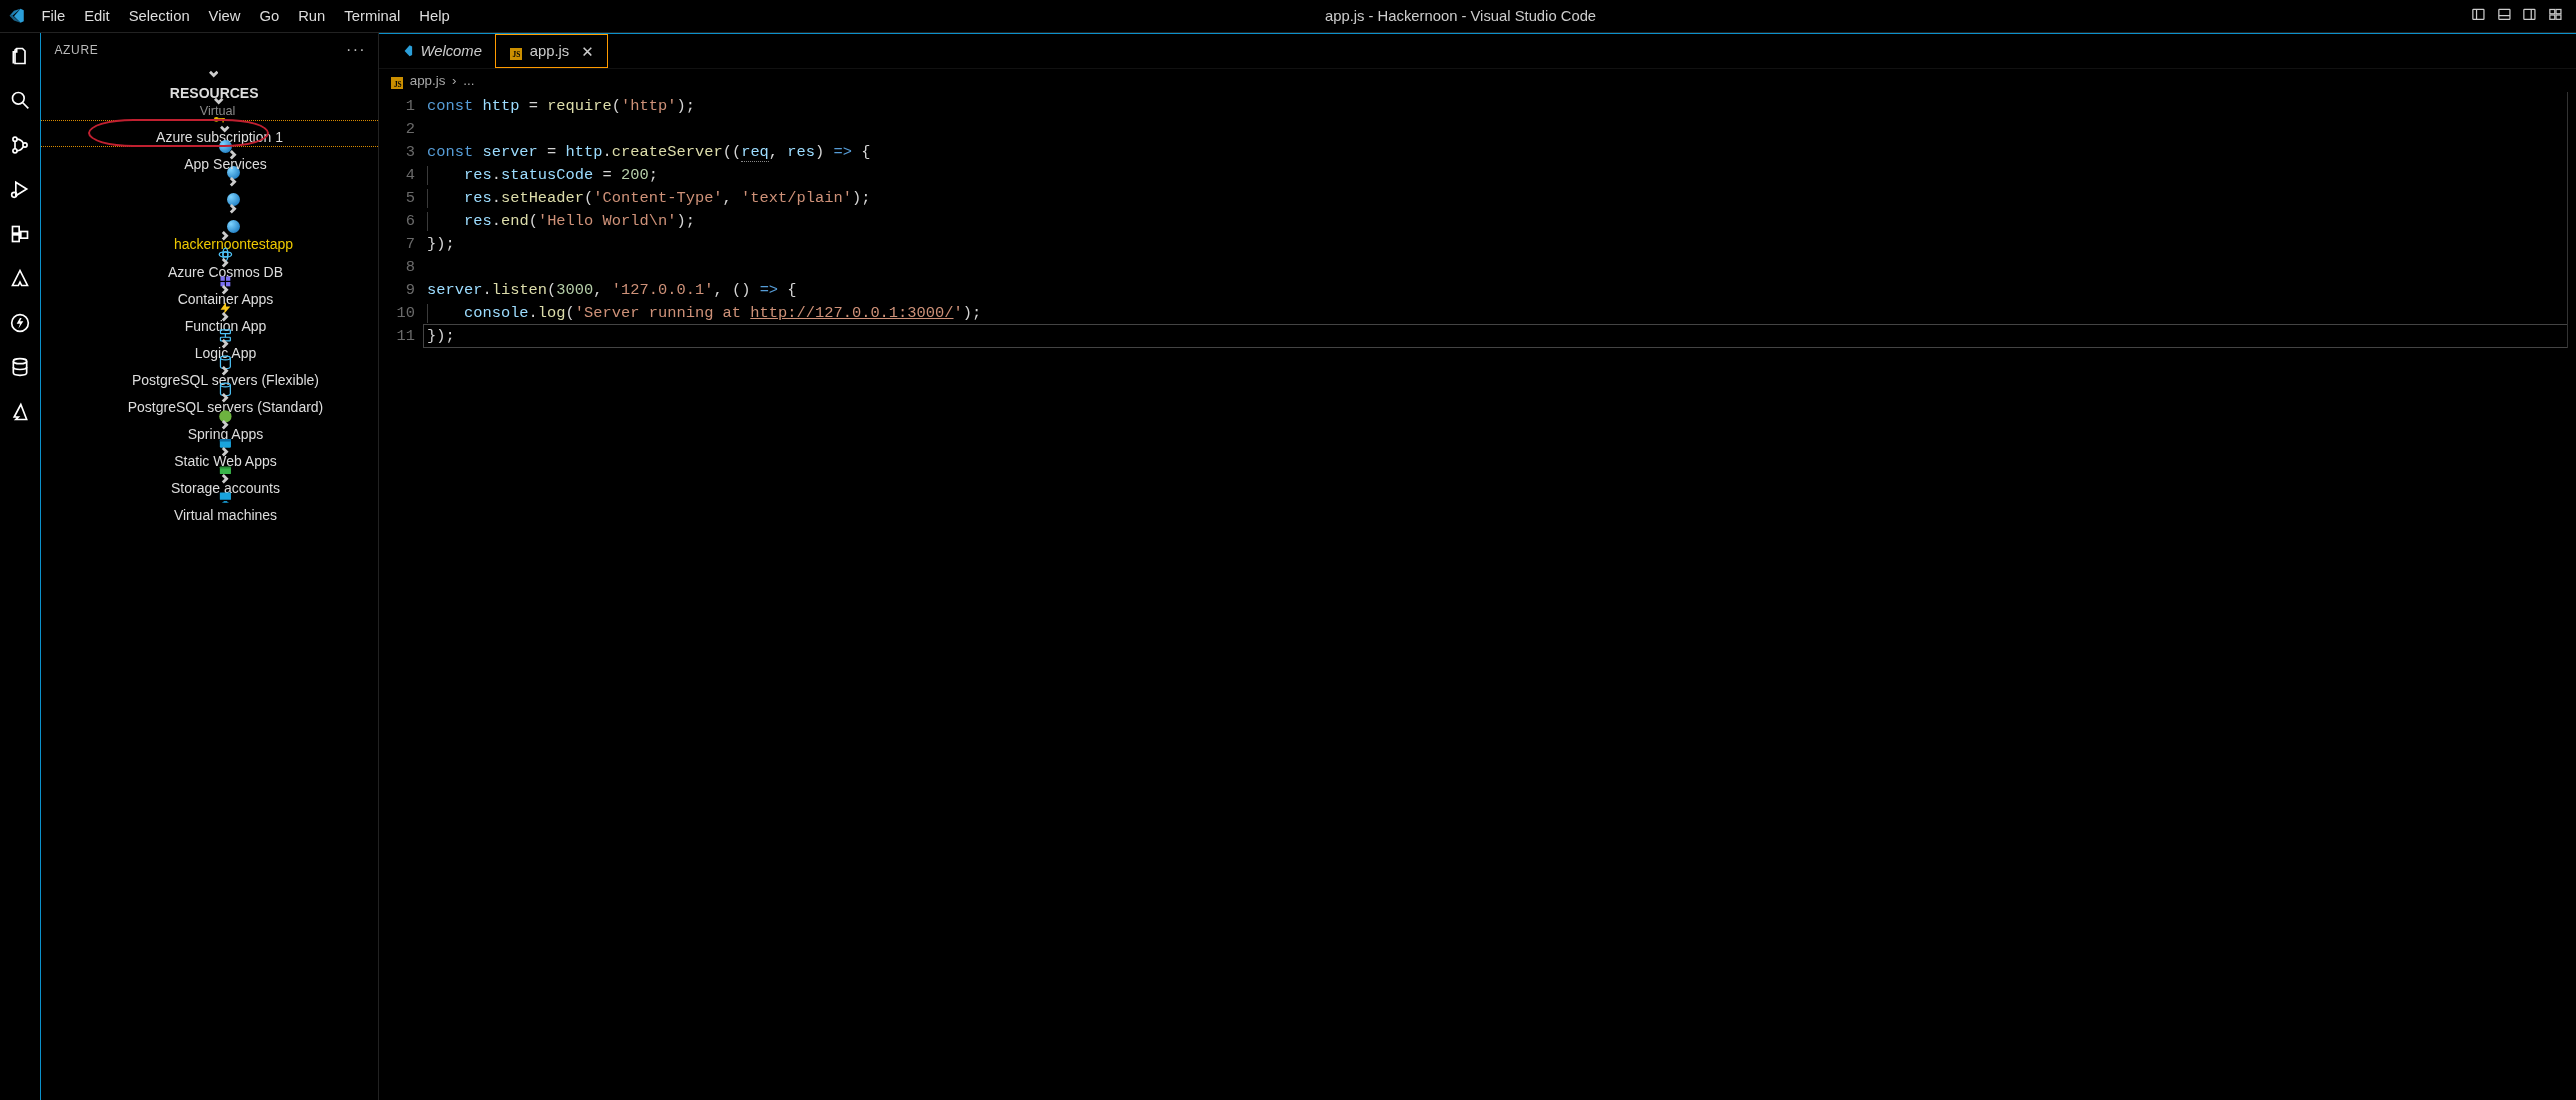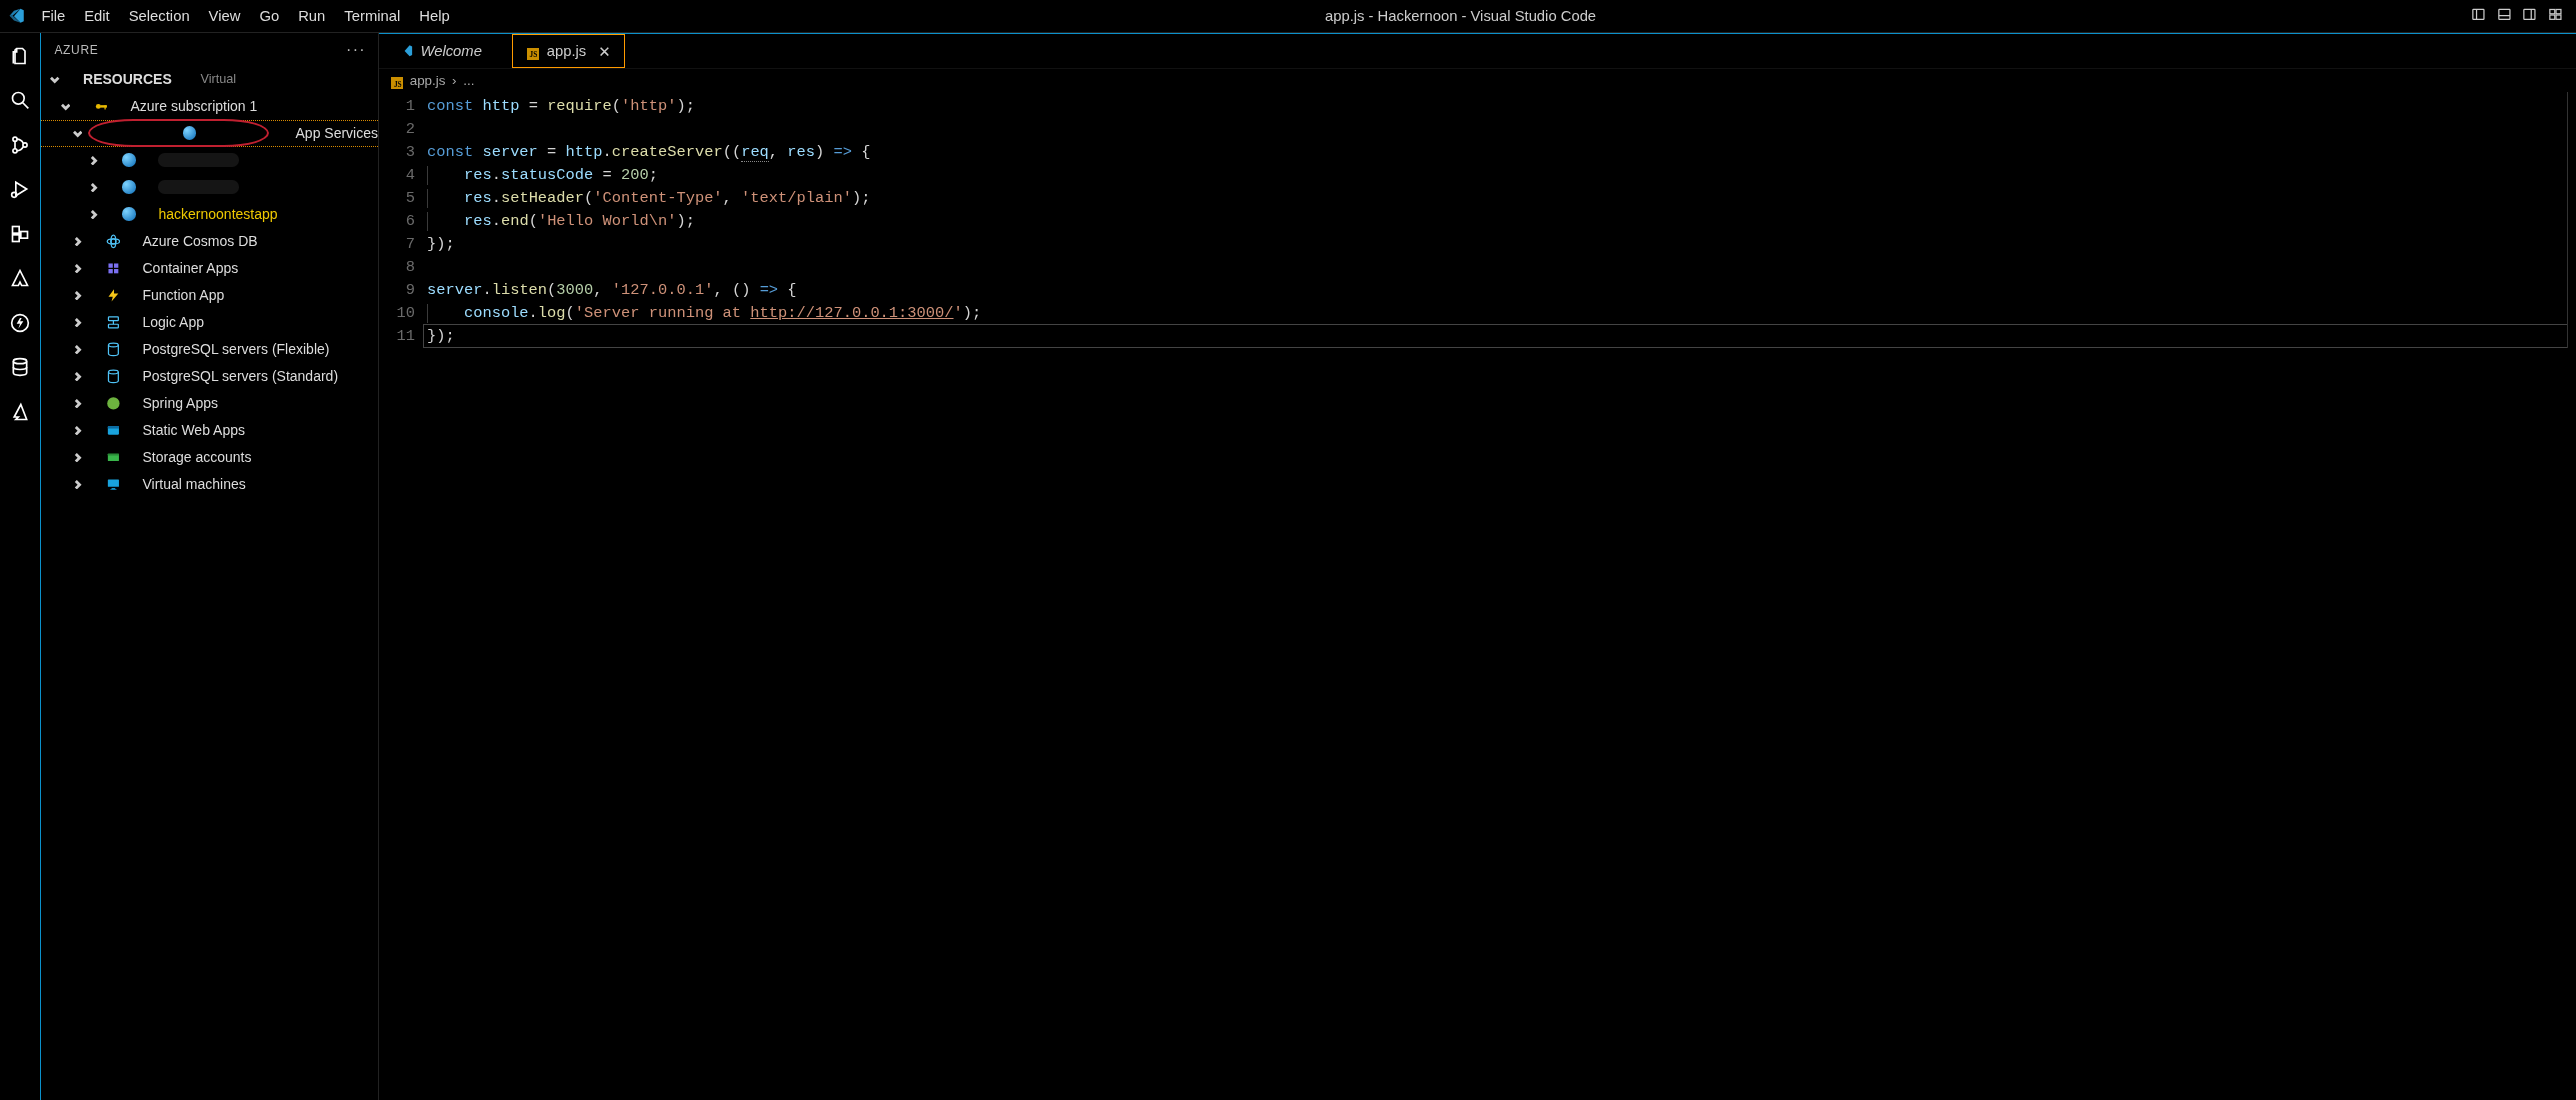--- a/index.html
+++ b/index.html
@@ -35,39 +35,39 @@
   .main{display:flex;height:calc(100% - 32px);}
   
   .activitybar{width:40px;background:#000;display:flex;flex-direction:column;align-items:center;padding-top:12px;gap:23px;}
   .activitybar .ab-icon{width:21.5px;height:21.5px;display:flex;align-items:center;justify-content:center;color:#fff;}
   .activitybar svg{width:20px;height:20px;stroke:#fff;fill:none;stroke-width:2;}
   
   .sidepanel{width:339px;border-left:1.3px solid var(--toolbar-border);border-right:0.7px solid #222;display:flex;flex-direction:column;}
   .sidepanel-hdr{display:flex;justify-content:space-between;align-items:center;padding:8px 12px 6.7px 13.4px;color:#bbb;font-size:12px;letter-spacing:0.7px;}
   .sidepanel-hdr .dots{letter-spacing:1.3px;font-size:16px;color:#bbb;cursor:pointer;}
   .tree{font-size:14px;user-select:none;}
-  .tree-row{display:flex;align-items:center;height:27px;gap:22px;white-space:nowrap;cursor:pointer;}
+  .tree-row{display:flex;align-items:center;height:27px;gap:3px;white-space:nowrap;cursor:pointer;flex-direction:column;}
   .tree-row .chev{width:10.7px;display:inline-block;}
   .tree-row .chev svg{width:9.4px;height:9.4px;stroke:#ccc;fill:none;stroke-width:3;}
   .tree-row .ico{width:14.8px;height:14.8px;display:inline-flex;align-items:center;justify-content:center;}
   .tree-row .label{color:#ddd;}
   .tree-row .suffix{color:#888;margin-left:6.7px;font-size:12.7px;}
   .indent-0{padding-left:9.4px;}
   .indent-1{padding-left:20px;}
   .indent-2{padding-left:32px;}
   .indent-3{padding-left:48px;}
   .section-head{font-weight:bold;color:#eee;}
   .row-sep-top{border-top:0.7px dotted #d88a00;}
   .row-sep-bot{border-bottom:0.7px dotted #d88a00;justify-content:space-between;}
   .annot{border:2px solid var(--annot);border-radius:50%/100%;position:absolute;width:181px;height:28px;pointer-events:none;}
   .redacted{display:inline-block;width:81px;height:13.4px;background:#151515;border-radius:6.7px;}
   .yellow-label{color:var(--highlight)!important;}
   
   .editor{flex:1;display:flex;flex-direction:column;border-top:1.3px solid var(--toolbar-border);}
-  .tabbar{display:flex;align-items:center;height:34px;padding-left:8px;gap:17px;}
+  .tabbar{display:flex;align-items:center;height:34px;padding-left:8px;gap:0;}
   .tab{display:flex;align-items:center;height:34px;gap:6.7px;padding:0 13.4px;color:#ccc;font-style:italic;font-size:14.8px;cursor:pointer;}
   .tab .ico{width:13.4px;height:13.4px;}
   .tab.active{border:1.3px solid var(--tab-border);font-style:normal;}
   .tab .close{font-style:normal;margin-left:5.4px;color:#ccc;}
   .breadcrumbs{display:flex;align-items:center;height:24px;padding-left:12px;gap:6.7px;color:#aaa;font-size:13.4px;border-top:0.7px solid #111;}
   .breadcrumbs .ico{width:12px;height:12px;}
   .code{font-family:Consolas,"Courier New",monospace;font-size:15.4px;line-height:23px;display:flex;padding-top:2.7px;position:relative;}
   .gutter{width:48px;text-align:right;color:#6a6a6a;padding-right:12px;}
   .gutter div{height:23px;}
   .lines{flex:1;white-space:pre;position:relative;}

